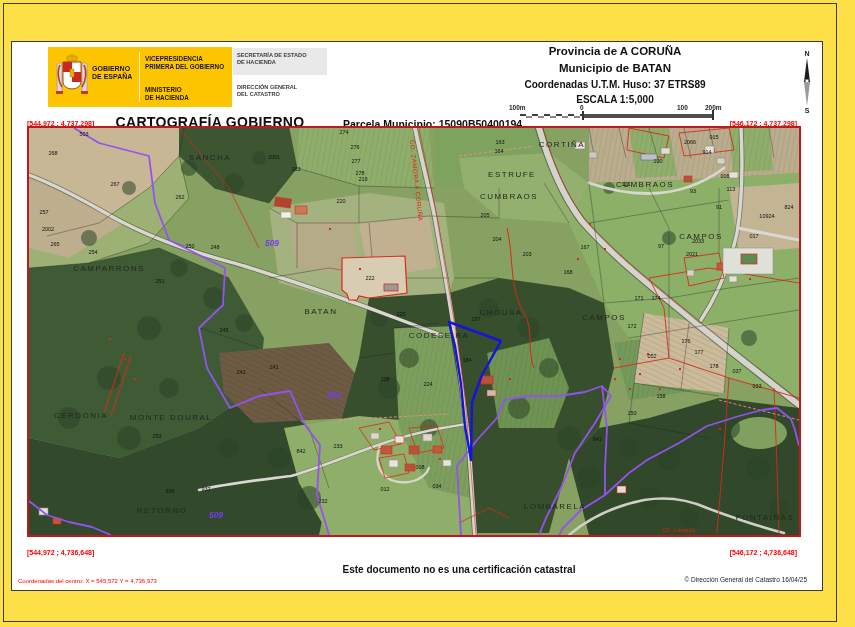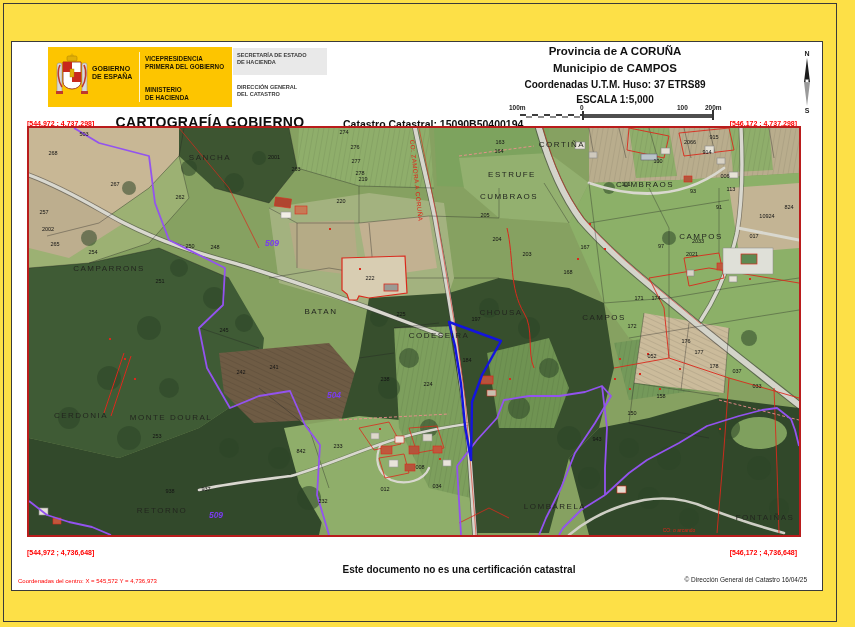--- a/index.html
+++ b/index.html
@@ -85,21 +85,21 @@
     <div>SECRETARÍA DE ESTADO</div>
     <div>DE HACIENDA</div>
   </div>
   <div class="abs box-dir">
     <div>DIRECCIÓN GENERAL</div>
     <div>DEL CATASTRO</div>
   </div>
 
   <div class="abs hdr-right">
     <div class="l1">Provincia de A CORUÑA</div>
-    <div class="l2">Municipio de CAMPOS</div>
+    <div class="l2">Municipio de BATAN</div>
     <div class="l3">Coordenadas U.T.M. Huso: 37 ETRS89</div>
     <div class="l4">ESCALA 1:5,000</div>
   </div>
 
   <div class="abs scalebar">
     <span class="sb-lab" style="left:4px;">100m</span>
     <span class="sb-lab" style="left:75px;">0</span>
     <span class="sb-lab" style="left:172px;">100</span>
     <span class="sb-lab" style="left:200px;">200m</span>
     <div class="sb-dash-top"></div>
@@ -113,21 +113,21 @@
     <div>N</div>
     <svg width="10" height="48" viewBox="0 0 10 48" style="margin:1px auto;display:block;">
       <polygon points="5,0 8,24 2,24" fill="#1c1c1c"></polygon>
       <polygon points="2,24 8,24 5,48" fill="#9a9a9a"></polygon>
       <rect x="3.4" y="21.4" width="3.2" height="3.2" fill="#fff" stroke="#555" stroke-width="0.4"></rect>
     </svg>
     <div>S</div>
   </div>
 
   <div class="abs title">CARTOGRAFÍA GOBIERNO</div>
-  <div class="abs parcela">Catastro Catastral: 15090B50400194</div>
+  <div class="abs parcela">Parcela Municipio: 15090B50400194</div>
 
   <div class="abs coord tl">[544,972 ; 4,737,298]</div>
   <div class="abs coord tr">[546,172 ; 4,737,298]</div>
   <div class="abs coord bl">[544,972 ; 4,736,648]</div>
   <div class="abs coord br">[546,172 ; 4,736,648]</div>
 
   <div class="abs mapbox">
     <svg width="770" height="407" viewBox="0 0 770 407">
       <defs>
         <pattern id="pv" width="5" height="5" patternUnits="userSpaceOnUse" patternTransform="rotate(10)">

